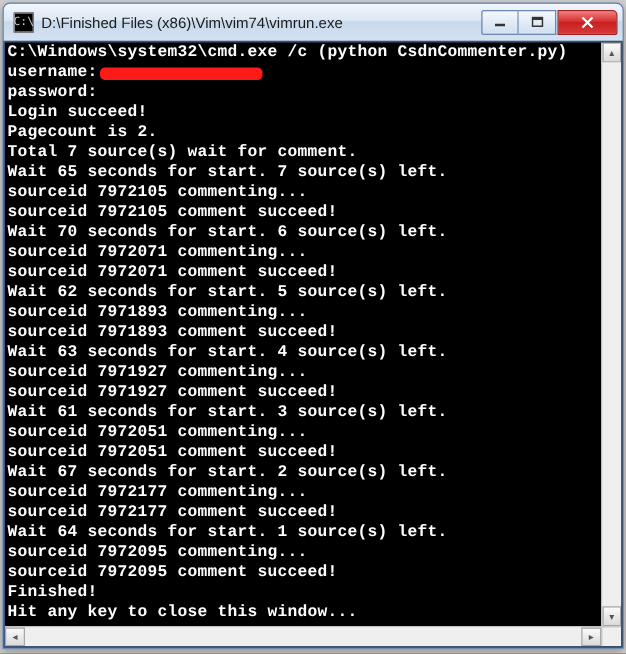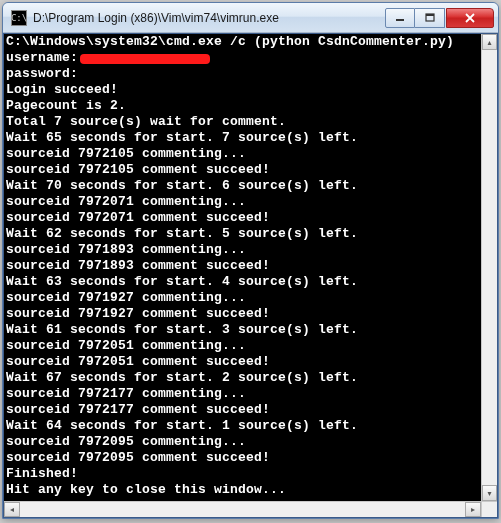--- a/index.html
+++ b/index.html
@@ -124,21 +124,21 @@
       border-left: 1px solid #c8c8c8;
       border-top: 1px solid #c8c8c8;
     }
   </style>
 </head>
 <body>
 
 <div class="window">
   <div class="titlebar">
     <div class="title-icon">C:\</div>
-    <div class="title-text">D:\Program Login (x86)\Vim\vim74\vimrun.exe</div>
+    <div class="title-text">D:\Finished Files (x86)\Vim\vim74\vimrun.exe</div>
     <div class="win-buttons">
       <div class="win-btn min">
         <svg width="10" height="10" viewBox="0 0 10 10">
             <rect x="1" y="6" width="8" height="2" fill="#333"></rect>
           </svg>
       </div>
       <div class="win-btn max">
         <svg width="10" height="10" viewBox="0 0 10 10">
             <rect x="1" y="1" width="8" height="7" fill="none" stroke="#333" stroke-width="1.2"></rect>
             <rect x="1" y="1" width="8" height="2" fill="#333"></rect>

